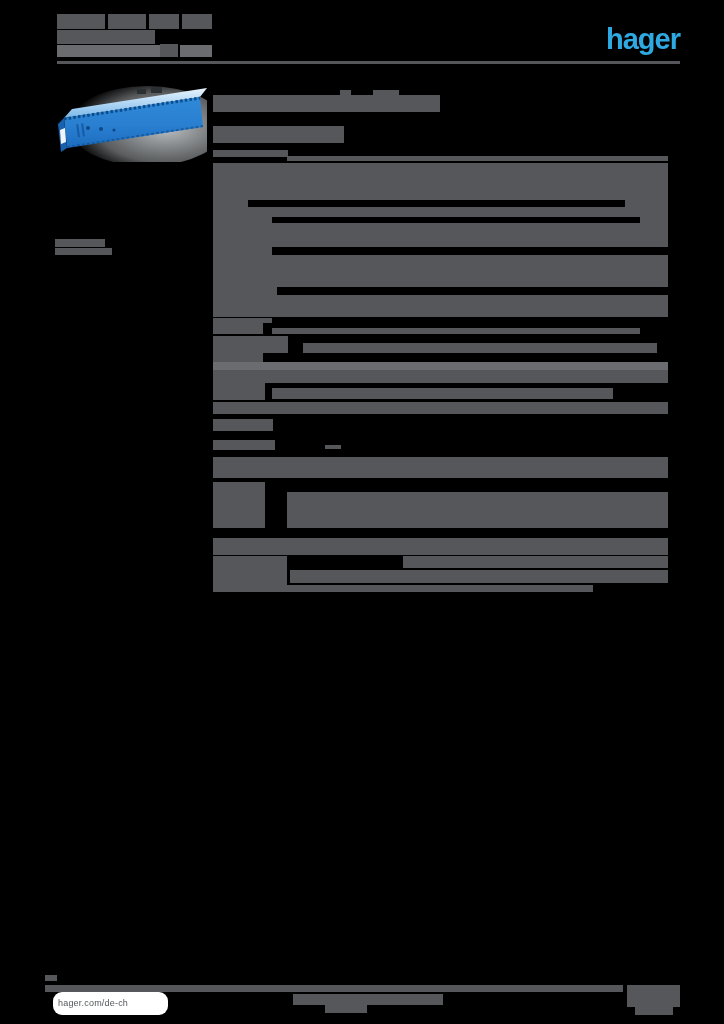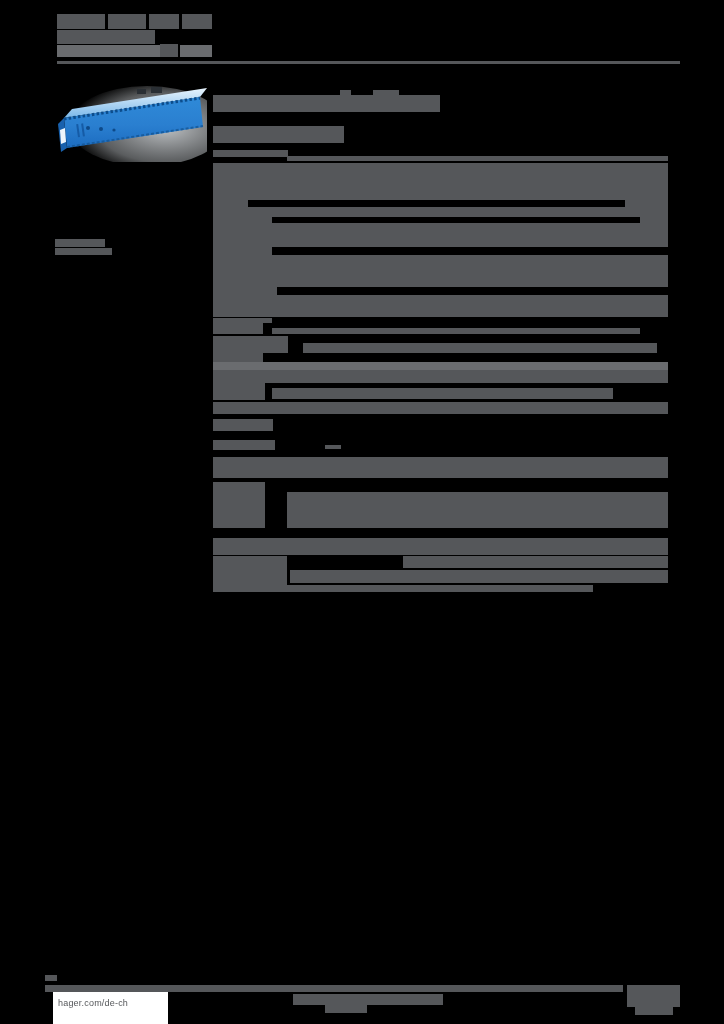--- a/index.html
+++ b/index.html
@@ -10,32 +10,33 @@
   .bar{position:absolute;background:#55575a;}
   .bar.light{background:#6a6c6f;}
   #logo{
     position:absolute;left:583px;top:22px;width:97px;height:34px;
     font-weight:bold;font-size:29px;letter-spacing:-1px;text-align:right;
     line-height:34px;
   }
   #divider{position:absolute;left:57px;top:61px;width:623px;height:3px;background:#55575a;}
   #product{position:absolute;left:55px;top:84px;width:152px;height:78px;}
   #footer-url-box{
-    position:absolute;left:53px;top:992px;width:115px;height:33px;background:#ffffff;
+    position:absolute;left:53px;top:992px;width:115px;height:23px;background:#ffffff;border-radius:9px;
   }
   #footer-url-box span{
     display:block;font-size:9px;color:#55575a;line-height:23px;padding-left:5px;
     letter-spacing:0.2px;
   }
 </style>
 </head>
 <body>
 
 <div id="page">
 
+  <div id="logo" style="color:#2fa9e1;">hager</div>
 
   <div id="divider"></div>
 
   <div id="product">
     <svg width="152" height="78" viewBox="0 0 152 78">
       <defs>
         <radialGradient id="bgGlow" cx="0.62" cy="0.52" r="0.62">
           <stop offset="0" stop-color="#e2e6e9" stop-opacity="0.85"></stop>
           <stop offset="0.7" stop-color="#c9ced2" stop-opacity="0.45"></stop>
           <stop offset="1" stop-color="#c9ced2" stop-opacity="0"></stop>

